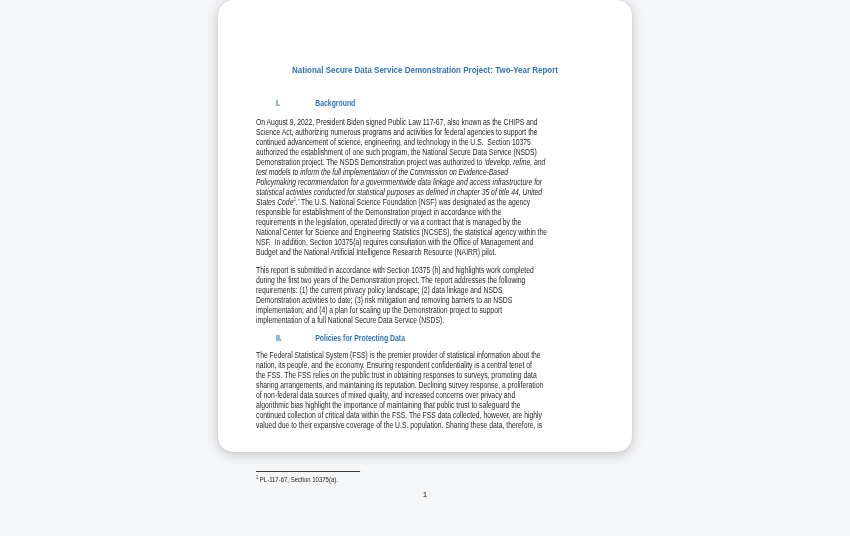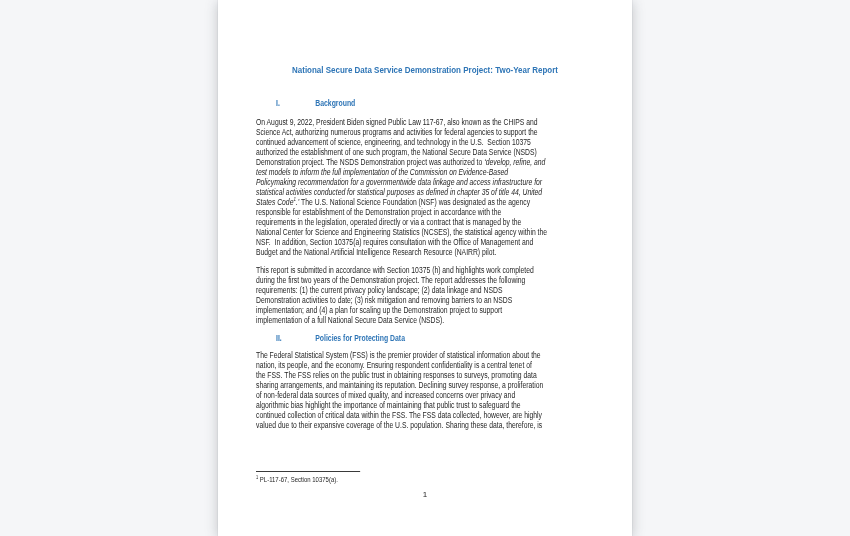--- a/index.html
+++ b/index.html
@@ -10,23 +10,24 @@
   html,body{margin:0;padding:0;}
   body{
     width:850px;height:536px;
     background:var(--canvas);
     overflow:hidden;
     font-family:"Liberation Sans", sans-serif;
     position:relative;
   }
   .page{
     position:absolute;left:218px;top:0;
-    width:414px;height:536px;
+    width:414px;height:452px;
     background:#ffffff;
     box-shadow:0 2px 12px rgba(55,60,70,0.28), 0 0 1px rgba(55,60,70,0.25);
+    border-radius:15px;
   }
   .content{
     position:absolute;left:38px;right:38px;top:0;
   }
   .title{
     margin-top:64px;
     font-size:9.5px;font-weight:bold;line-height:12px;
     color:var(--accent);
     text-align:center;white-space:nowrap;
     transform:scaleX(0.84);transform-origin:50% 0;

